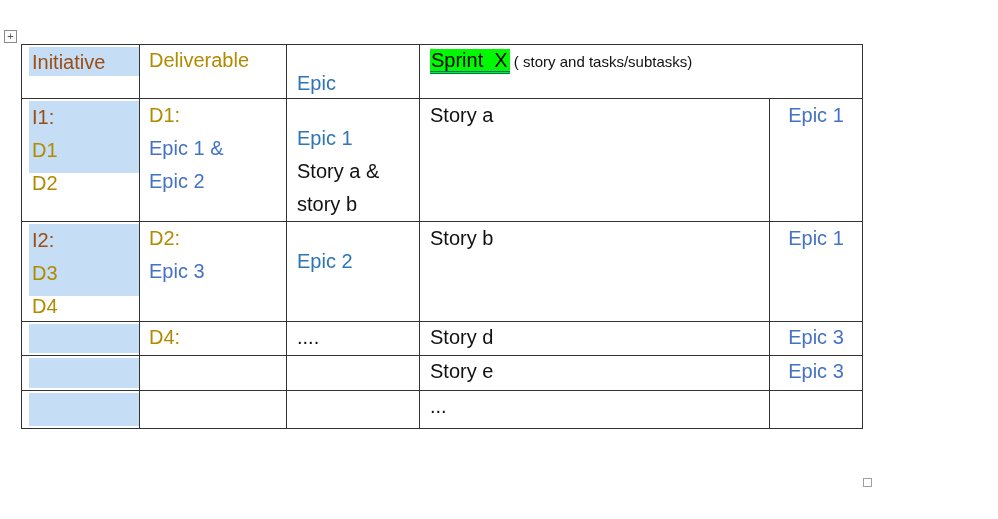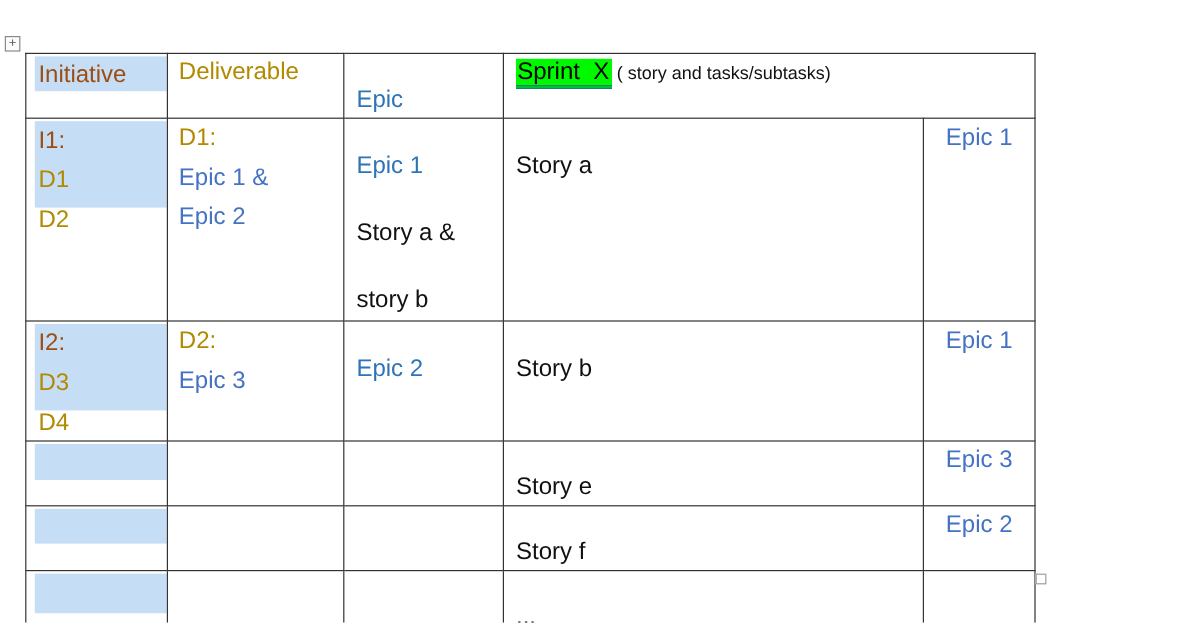--- a/index.html
+++ b/index.html
@@ -42,21 +42,21 @@
   tr.tall .bb{height:72px;}
   tr.s33 .bb{height:29px;}
   tr.s34 .bb{height:30px;}
   tr.s37 .bb{height:33px;}
   .ln{line-height:33px;white-space:nowrap;}
   tr.h .ln, tr.short .ln{line-height:30px;}
   .c-brown{color:var(--brown);}
   .c-gold{color:var(--gold);}
   .c-epic{color:var(--epicblue);margin-top:23px;}
   .c-link{color:var(--linkblue);}
-  .c-ink{color:var(--ink);margin-top:23px;}
+  .c-ink{color:var(--ink);}
   .pre{white-space:pre-wrap;}
   .hl{
     background:var(--green);color:#000;padding:0 2px 0 1px;
   }
   .hl.ul{border-bottom:3px double var(--underline);}
   .note{font-size:15px;color:var(--ink);}
   .bigparen{font-size:20px;color:var(--ink);}
 </style>
 </head>
 <body>
@@ -135,49 +135,53 @@
       </td>
       <td class="c4">
         <div class="ln c-ink">Story b</div>
       </td>
       <td class="c5">
         <div class="ln c-link">Epic 1</div>
       </td>
     </tr>
 
 
+    <tr class="s33 short" style="height:33px">
+      <td class="c1">
+            <div class="bb"></div>
+          </td>
+      <td class="c2">
+        <div class="ln c-gold">D4:</div>
+      </td>
+      <td class="c3">
+        <div class="ln c-ink">....</div>
+      </td>
+      <td class="c4">
+        <div class="ln c-ink">Story d</div>
+      </td>
+      <td class="c5">
+        <div class="ln c-link">Epic 3</div>
+      </td>
+    </tr>
 
 
     <tr class="s34 short" style="height:34px">
       <td class="c1">
             <div class="bb"></div>
           </td>
       <td class="c2"></td>
       <td class="c3"></td>
       <td class="c4">
         <div class="ln c-ink">Story e</div>
       </td>
       <td class="c5">
         <div class="ln c-link">Epic 3</div>
       </td>
     </tr>
 
-    <tr class="s33 short" style="height:33px">
-      <td class="c1">
-            <div class="bb"></div>
-          </td>
-      <td class="c2"></td>
-      <td class="c3"></td>
-      <td class="c4">
-        <div class="ln c-ink">Story f</div>
-      </td>
-      <td class="c5">
-        <div class="ln c-link">Epic 2</div>
-      </td>
-    </tr>
 
     <tr class="s37 short" style="height:37px">
       <td class="c1">
             <div class="bb"></div>
           </td>
       <td class="c2"></td>
       <td class="c3"></td>
       <td class="c4">
         <div class="ln c-ink">...</div>
       </td>

